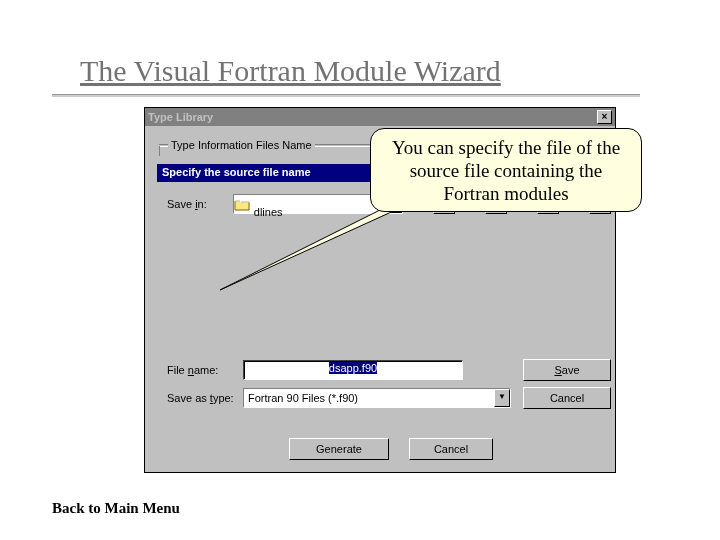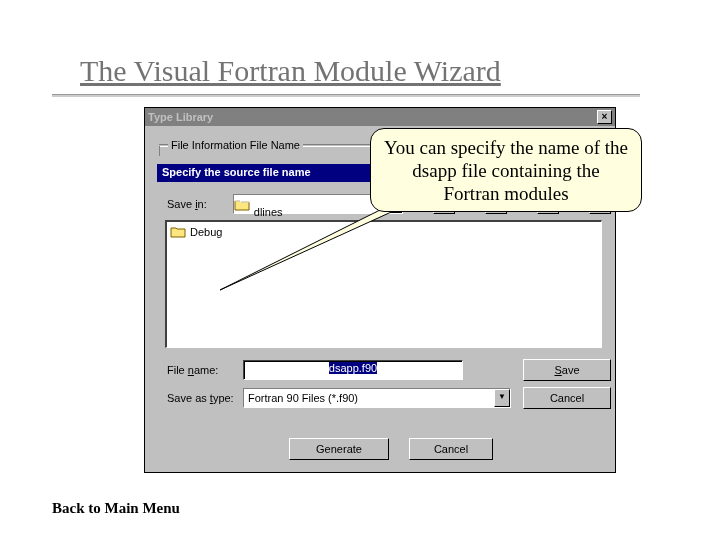--- a/index.html
+++ b/index.html
@@ -211,21 +211,21 @@
 <div class="title-rule"></div>
 
 <div class="dialog">
   <div class="titlebar">
     <span>Type Library</span>
     <div class="close-x">×</div>
   </div>
 
   <div class="gb1-border-top"></div>
   <div class="groupbox gb1">
-    <div class="groupbox-label">File Information File Name</div>
+    <div class="groupbox-label">Type Information Files Name</div>
   </div>
 
   <div class="bluebar">Specify the source file name</div>
 
   <div class="row" style="top:86px; left:22px; gap:26px;">
     <div class="lbl">Save <span class="underline-key">i</span>n:</div>
     <div class="dropdown" style="width:170px;">
       <svg class="folder-icon" viewBox="0 0 16 13">
           <path d="M1 3h5l1 1h8v8H1z" fill="#fce680" stroke="#806000"></path>
           <path d="M1 3h5l1 1h8" fill="none" stroke="#fff"></path>
@@ -258,28 +258,20 @@
     <div class="toolbar-btn">
       <svg width="14" height="12">
           <rect x="1" y="1" width="12" height="1" fill="#000"></rect>
           <rect x="1" y="4" width="12" height="1" fill="#000"></rect>
           <rect x="1" y="7" width="12" height="1" fill="#000"></rect>
           <rect x="1" y="10" width="12" height="1" fill="#000"></rect>
         </svg>
     </div>
   </div>
 
-  <div class="listbox">
-    <div class="folder-item">
-      <svg class="folder-icon" viewBox="0 0 16 13">
-          <path d="M1 3h5l1 1h8v8H1z" fill="#fce680" stroke="#806000"></path>
-        </svg>
-      <span>Debug</span>
-    </div>
-  </div>
 
   <div class="row" style="top:252px; left:22px;">
     <div class="lbl" style="width:76px;">File <span class="underline-key">n</span>ame:</div>
     <div class="inset" style="width:220px; height:20px;text-align:center;">
       <span class="sel">dsapp.f90</span>
     </div>
   </div>
 
   <div class="row" style="top:280px; left:22px;">
     <div class="lbl" style="width:76px;">Save as <span class="underline-key">t</span>ype:</div>
@@ -294,16 +286,16 @@
 
   <div class="btn" style="position:absolute; top:330px; left:144px; width:100px;">Generate</div>
   <div class="btn" style="position:absolute; top:330px; left:264px; width:84px;">Cancel</div>
 </div>
 
 <svg style="position:absolute; top:180px; left:210px; width:220px; height:120px; pointer-events:none;">
   <polygon points="210,10 190,28 10,110" fill="#ffffe0" stroke="#000"></polygon>
 </svg>
 
 <div class="callout">
-  <span>You can specify the name of the dsapp file containing the Fortran modules</span>
+  <span>You can specify the file of the source file containing the Fortran modules</span>
 </div>
 
 <div class="back-link">Back to Main Menu</div>
 
 </body></html>

